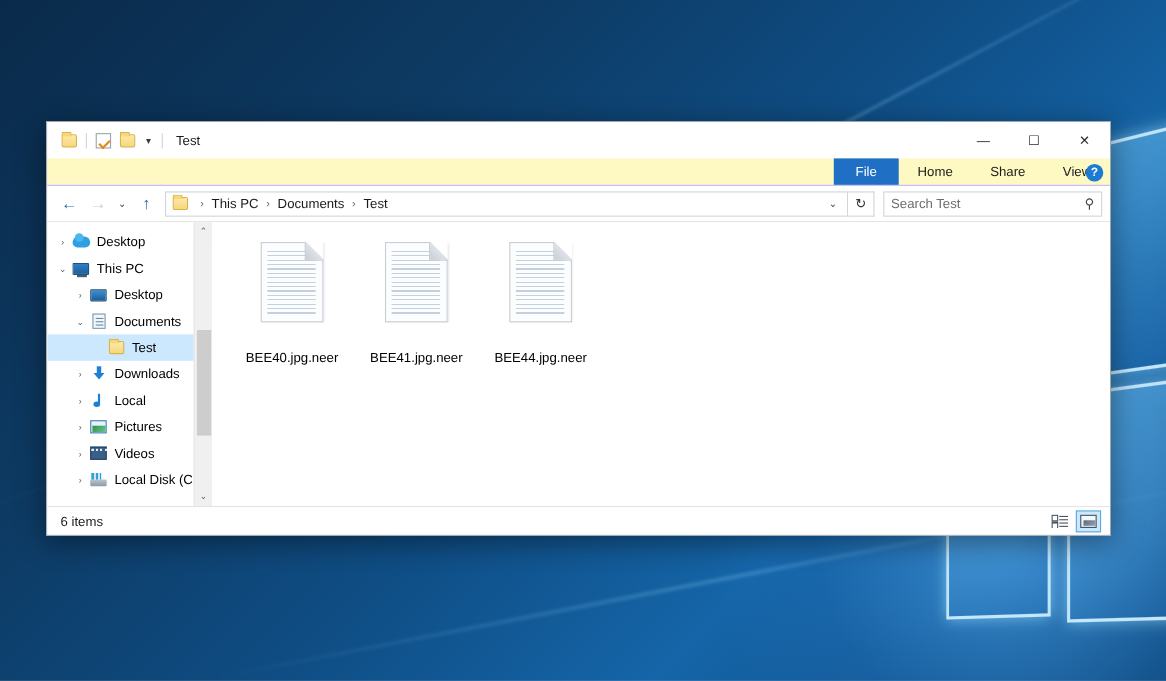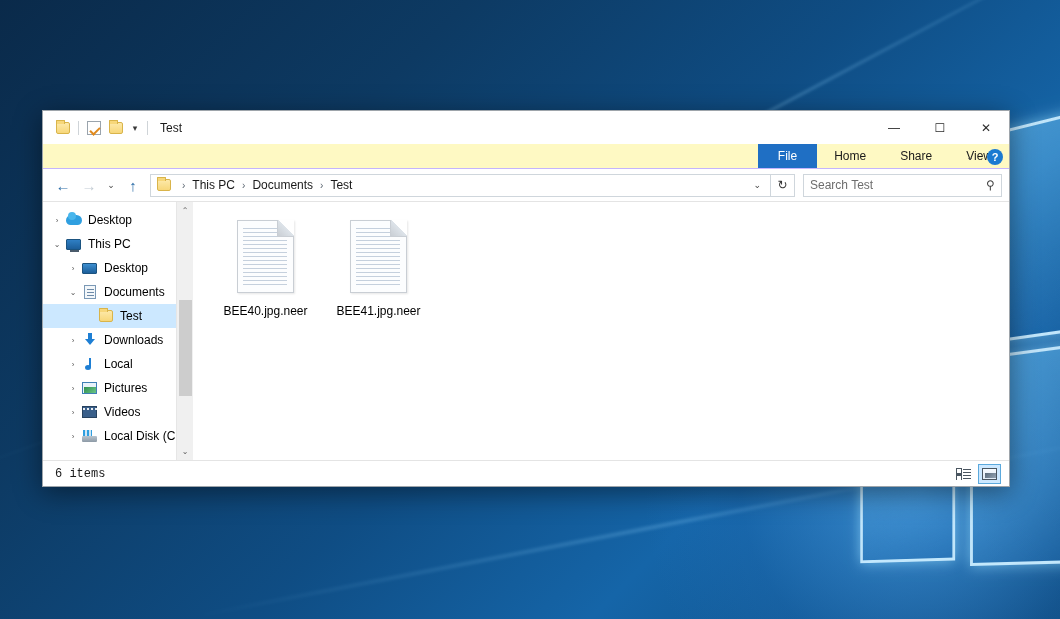--- a/index.html
+++ b/index.html
@@ -384,35 +384,35 @@
     border-left: 1px solid #c9ced4;
     border-bottom: 1px solid #c9ced4;
   }
   .doc-icon .foldmask {
     position: absolute; right: -1px; top: -1px;
     width: 17px; height: 17px;
     background: #fff;
     clip-path: polygon(0 0, 100% 0, 100% 100%);
   }
   .filename {
-    margin-top: 11px;
+    margin-top: 25px;
     font-size: 12px; color: #000;
     white-space: nowrap;
   }
 
   
   .statusbar {
     height: 26px; min-height: 26px;
     border-top: 1px solid #e4e4e4;
     background: #fff;
     display: flex; align-items: center;
     padding: 0 8px 0 12px;
     font-size: 12px; color: #1a1a1a;
   }
-  .status-text { flex: 1; font-family: Liberation Mono, monospace; }
+  .status-text { flex: 1; }
   .viewbtns { display: flex; align-items: center; gap: 3px; }
   .viewbtn {
     width: 23px; height: 20px;
     display: flex; align-items: center; justify-content: center;
     border: 1px solid transparent;
   }
   .viewbtn.active {
     border: 1px solid #5ba9dd; background: #cce8ff;
   }
   .ic-details { width: 15px; height: 12px; position: relative; }
@@ -608,20 +608,28 @@
               <div class="filename">BEE40.jpg.neer</div>
             </div>
             <div class="fileitem">
               <div class="doc-icon">
                 <div class="lines"></div>
                 <div class="foldmask"></div>
                 <div class="fold"></div>
               </div>
               <div class="filename">BEE41.jpg.neer</div>
             </div>
+            <div class="fileitem">
+              <div class="doc-icon">
+                <div class="lines"></div>
+                <div class="foldmask"></div>
+                <div class="fold"></div>
+              </div>
+              <div class="filename">BEE44.jpg.neer</div>
+            </div>
           </div>
       </div>
     </div>
 
     <div class="statusbar">
       <div class="status-text">6 items</div>
       <div class="viewbtns">
         <div class="viewbtn">
           <div class="ic-details"></div>
         </div>

